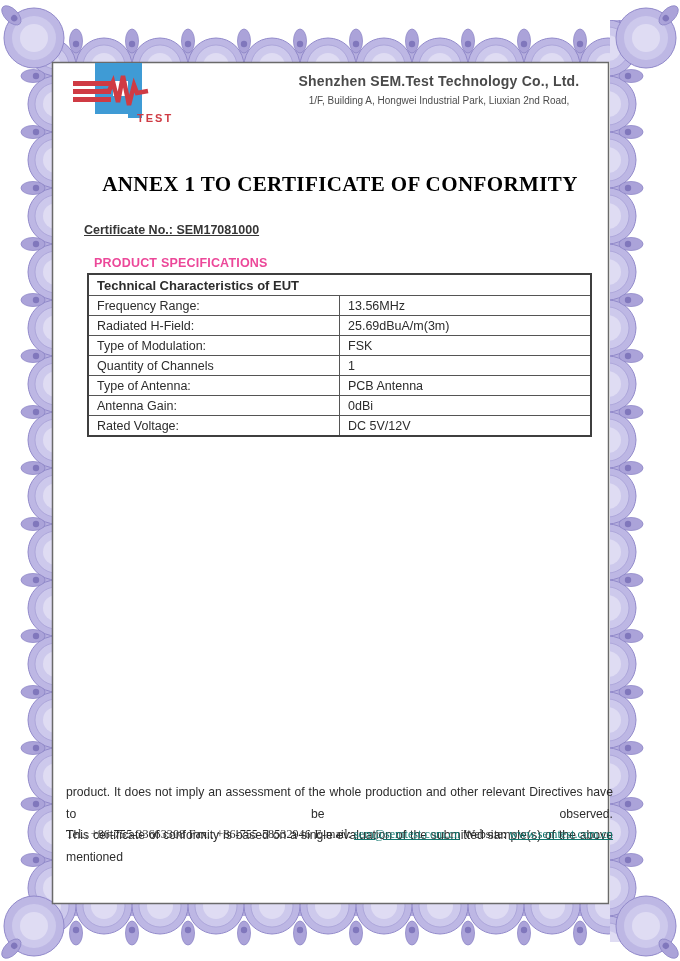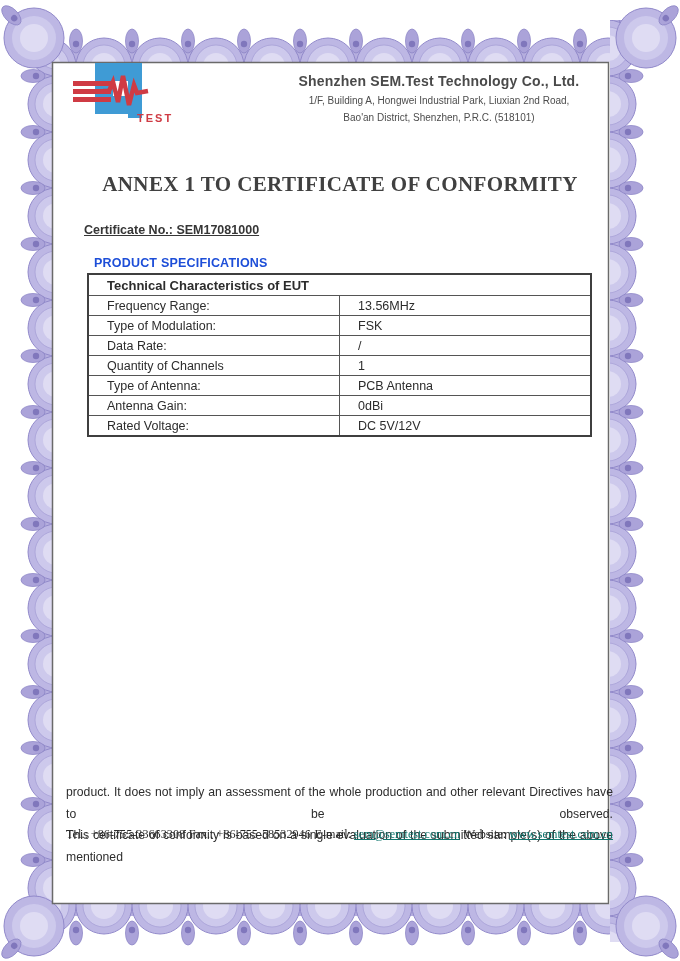--- a/index.html
+++ b/index.html
@@ -15,29 +15,29 @@
 
   
   .logo{position:absolute;left:73px;top:57px;width:115px;height:70px;}
   .company{position:absolute;left:278px;top:73px;width:322px;text-align:center;}
   .company .name{font-size:14px;font-weight:bold;color:#4a4a4a;letter-spacing:.2px;margin-bottom:3px;white-space:nowrap;}
   .company .addr{font-size:10px;color:#4c4c4c;line-height:17px;white-space:nowrap;}
 
   
   .title{position:absolute;left:0;top:172px;width:100%;text-align:center;
     font-family:"Liberation Serif",serif;font-weight:bold;font-size:21px;
-    color:#404040;letter-spacing:.4px;}
+    color:#000000;letter-spacing:.4px;}
   .cert-no{position:absolute;left:84px;top:223px;font-size:12.5px;font-weight:bold;color:#363636;text-decoration:underline;}
-  .section-heading{position:absolute;left:94px;top:256px;font-size:12.5px;font-weight:bold;color:#1d4ed8;letter-spacing:.2px;}
+  .section-heading{position:absolute;left:94px;top:256px;font-size:12.5px;font-weight:bold;color:#ec4899;letter-spacing:.2px;}
 
   
   .spec-table{position:absolute;left:87px;top:273px;width:505px;
     border-collapse:collapse;table-layout:fixed;
     font-size:12.5px;color:#2c2c2c;background:#fff;}
-  .spec-table td{border:1px solid #555;padding:1px 18px;height:17px;vertical-align:middle;}
+  .spec-table td{border:1px solid #555;padding:1px 8px;height:17px;vertical-align:middle;}
   .spec-table{border:2px solid #3f3f3f;}
   .spec-table .th{font-weight:bold;font-size:13px;height:18px;}
   .spec-table .c1{width:167px;}
 
   
   .disclaimer{position:absolute;left:66px;top:782px;width:547px;
     font-size:12.2px;color:#2d2d2d;line-height:21.5px;}
   .disclaimer div{text-align:justify;text-align-last:justify;}
   .contact-line{position:absolute;left:66px;top:827px;width:547px;
     display:flex;justify-content:space-between;align-items:baseline;
@@ -148,45 +148,44 @@
         <rect x="0" y="40" width="38" height="5"></rect>
       </g>
       <polyline points="30,34 36,34 40,25 45,45 50,19 56,48 61,28 64,36 75,34" fill="none" stroke="#cf3b44" stroke-width="4.5"></polyline>
       <text x="64" y="65" font-family="Liberation Sans, sans-serif" font-size="11" font-weight="bold" letter-spacing="2" fill="#cf3b44">TEST</text>
     </svg>
   </div>
 
   <div class="company">
     <div class="name">Shenzhen SEM.Test Technology Co., Ltd.</div>
     <div class="addr">1/F, Building A, Hongwei Industrial Park, Liuxian 2nd Road,</div>
-    <div class="addr">Bao'an District, Shenzhen, P.R.C. (518101)</div>
   </div>
 
   <div class="title">ANNEX 1 TO CERTIFICATE OF CONFORMITY</div>
 
   <div class="cert-no">Certificate No.: SEM17081000</div>
 
   <div class="section-heading">PRODUCT SPECIFICATIONS</div>
 
   <table class="spec-table">
     <tbody>
         <tr>
       <td class="th" colspan="2">Technical Characteristics of EUT</td>
     </tr>
     <tr>
       <td class="c1">Frequency Range:</td>
       <td>13.56MHz</td>
     </tr>
     <tr>
+      <td class="c1">Radiated H-Field:</td>
+      <td>25.69dBuA/m(3m)</td>
+    </tr>
+    <tr>
       <td class="c1">Type of Modulation:</td>
       <td>FSK</td>
-    </tr>
-    <tr>
-      <td class="c1">Data Rate:</td>
-      <td>/</td>
     </tr>
     <tr>
       <td class="c1">Quantity of Channels</td>
       <td>1</td>
     </tr>
     <tr>
       <td class="c1">Type of Antenna:</td>
       <td>PCB Antenna</td>
     </tr>
     <tr>

